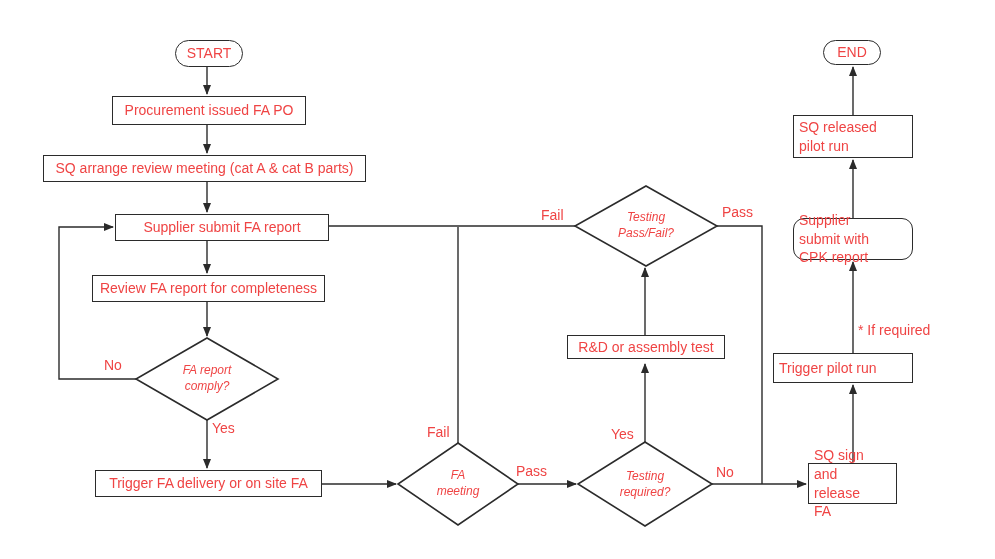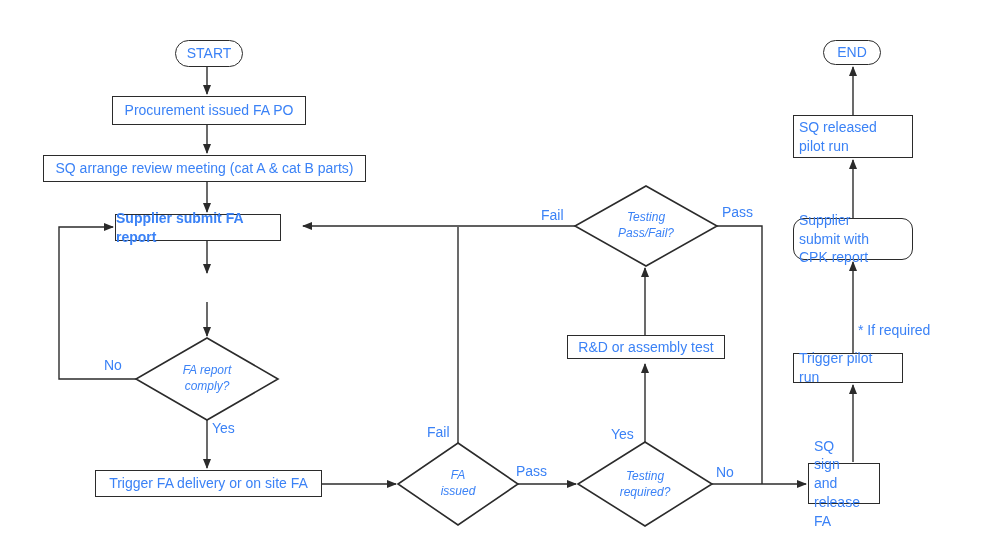--- a/index.html
+++ b/index.html
@@ -1,18 +1,18 @@
 <!DOCTYPE html>
 <html><head>
 <meta charset="utf-8">
 <style>
   html,body{margin:0;padding:0;background:#ffffff;}
   .canvas{
     position:relative;width:995px;height:559px;background:#ffffff;
-    font-family:"Liberation Sans",sans-serif;color:#3b82f6;overflow:hidden;
+    font-family:"Liberation Sans",sans-serif;color:#ef4444;overflow:hidden;
   }
   .wires{position:absolute;left:0;top:0;z-index:1;}
   .node{
     position:absolute;box-sizing:border-box;z-index:2;
     border:1.6px solid #2b2b2b;background:#ffffff;
     font-size:14px;line-height:1.34;
     display:flex;align-items:center;
   }
   .center{justify-content:center;text-align:left;}
   .leftpad{padding-left:5px;padding-right:18px;text-align:left;}
@@ -82,33 +82,34 @@
       <polygon points="645,442 712,484 645,526 578,484"></polygon>
       <polygon points="646,186 717,226 646,266 575,226"></polygon>
     </g>
   </svg>
 
   <div class="node terminator" style="left:175px;top:40px;width:68px;height:27px;">START</div>
   <div class="node terminator" style="left:823px;top:40px;width:58px;height:25px;">END</div>
 
   <div class="node center" style="left:112px;top:96px;width:194px;height:29px;">Procurement issued FA PO</div>
   <div class="node center" style="left:43px;top:155px;width:323px;height:27px;">SQ arrange review meeting (cat A &amp; cat B parts)</div>
-  <div class="node center" style="left:115px;top:214px;width:166px;height:27px;font-weight:bold;">Supplier submit FA report</div>
+  <div class="node center" style="left:115px;top:214px;width:214px;height:27px;">Supplier submit FA report</div>
+  <div class="node center" style="left:92px;top:275px;width:233px;height:27px;">Review FA report for completeness</div>
   <div class="node center" style="left:95px;top:470px;width:227px;height:27px;">Trigger FA delivery or on site FA</div>
   <div class="node center" style="left:567px;top:335px;width:158px;height:24px;">R&amp;D or assembly test</div>
 
-  <div class="node leftpad" style="left:808px;top:463px;width:72px;height:41px;">SQ sign and release FA</div>
-  <div class="node leftpad" style="left:793px;top:353px;width:110px;height:30px;">Trigger pilot run</div>
+  <div class="node leftpad" style="left:808px;top:463px;width:89px;height:41px;">SQ sign and release FA</div>
+  <div class="node leftpad" style="left:773px;top:353px;width:140px;height:30px;">Trigger pilot run</div>
   <div class="node leftpad" style="left:793px;top:218px;width:120px;height:42px;border-radius:11px;">Supplier submit with CPK report</div>
   <div class="node leftpad" style="left:793px;top:115px;width:120px;height:43px;">SQ released pilot run</div>
 
   <div class="dlabel" style="left:207px;top:379px;width:120px;">FA report
 comply?</div>
   <div class="dlabel" style="left:458px;top:484px;width:100px;">FA
-issued</div>
+meeting</div>
   <div class="dlabel" style="left:645px;top:485px;width:120px;">Testing
 required?</div>
   <div class="dlabel" style="left:646px;top:226px;width:120px;">Testing
 Pass/Fail?</div>
 
   <div class="elabel" style="left:104px;top:357px;">No</div>
   <div class="elabel" style="left:212px;top:420px;">Yes</div>
   <div class="elabel" style="left:427px;top:424px;">Fail</div>
   <div class="elabel" style="left:516px;top:463px;">Pass</div>
   <div class="elabel" style="left:611px;top:426px;">Yes</div>

